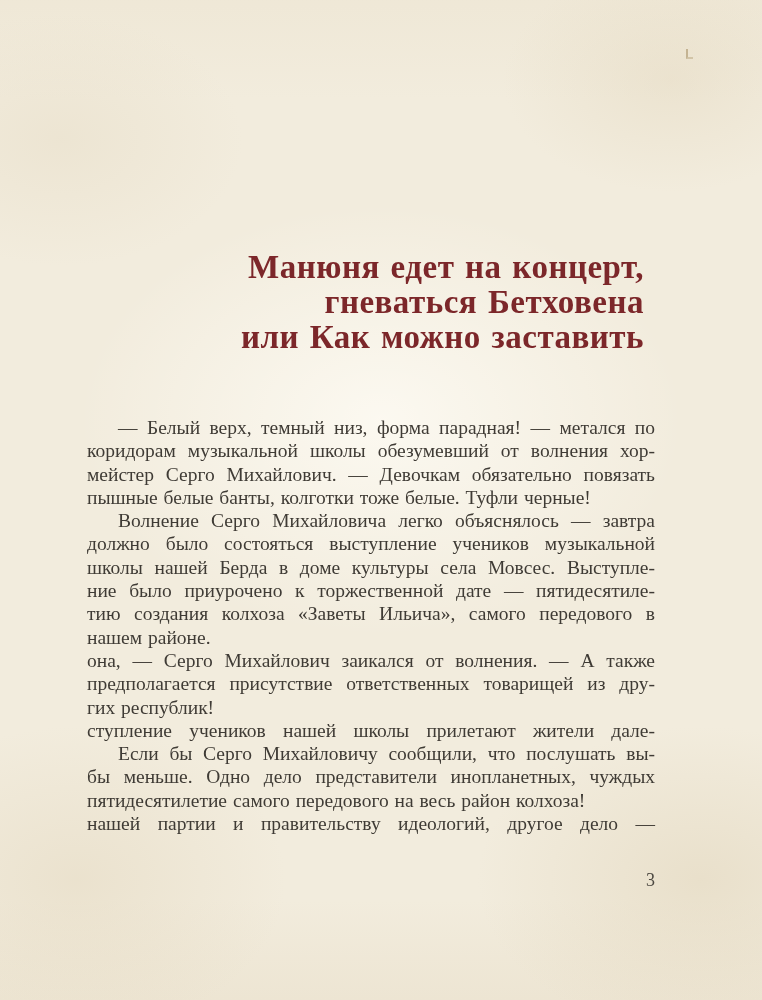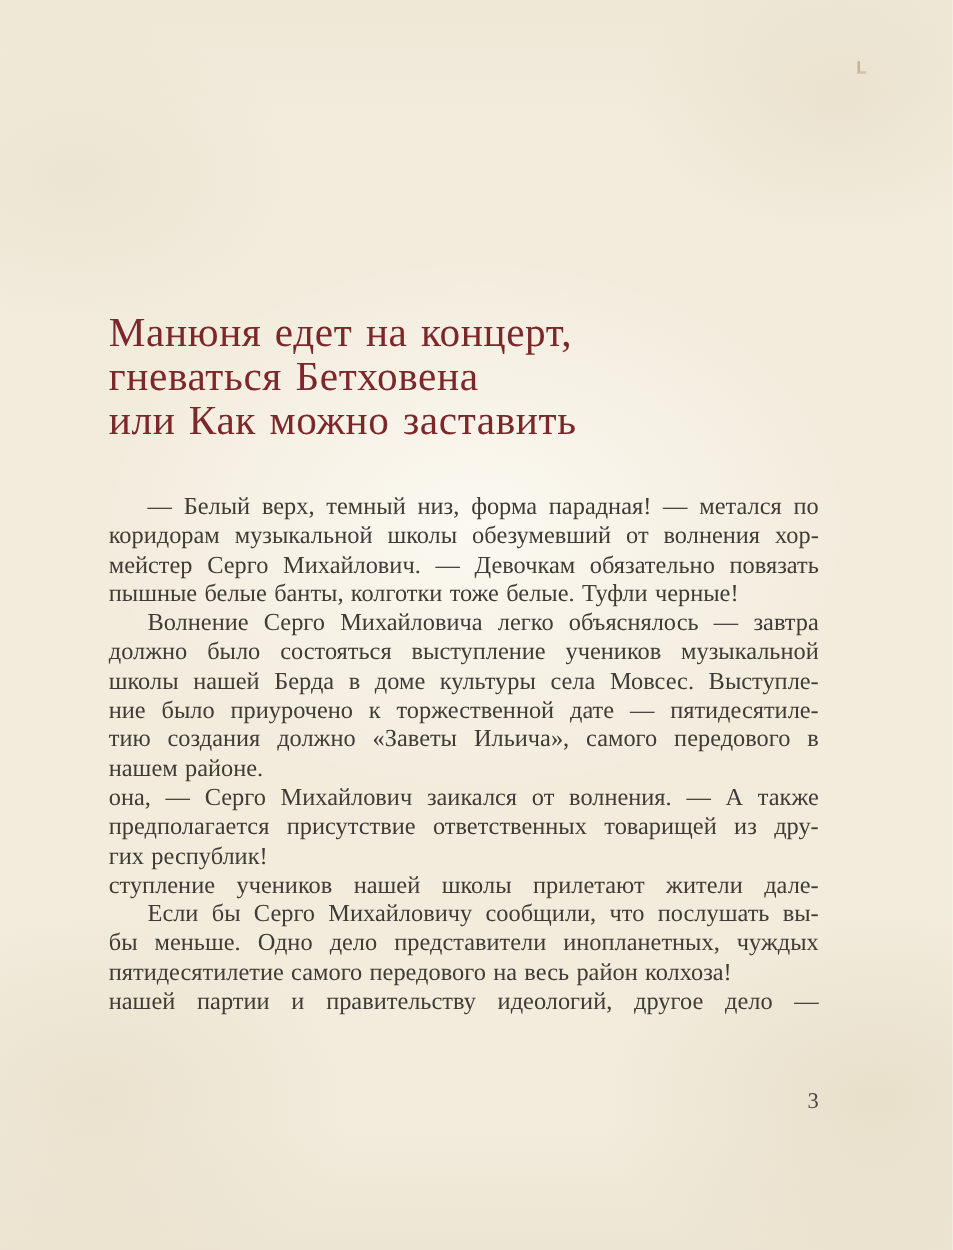--- a/index.html
+++ b/index.html
@@ -11,29 +11,29 @@
     background-color:#f2ecdd;
     background-image:
       radial-gradient(420px 300px at 50% 42%, rgba(255,253,247,0.75), rgba(255,253,247,0) 72%),
       radial-gradient(240px 160px at 88% 8%,  rgba(223,210,182,0.35), rgba(223,210,182,0) 70%),
       radial-gradient(260px 180px at 8% 14%,  rgba(224,212,186,0.30), rgba(224,212,186,0) 70%),
       radial-gradient(300px 220px at 10% 88%, rgba(221,207,178,0.35), rgba(221,207,178,0) 70%),
       radial-gradient(320px 220px at 92% 88%, rgba(219,205,175,0.40), rgba(219,205,175,0) 70%),
       linear-gradient(180deg, rgba(228,217,192,0.22), rgba(242,236,221,0) 10%, rgba(242,236,221,0) 90%, rgba(224,211,184,0.28));
   }
   .chapter-title {
-    position:absolute; top:250px; left:87px; width:568px;
-    margin:0; text-align:left;
+    position:absolute; top:250px; left:76px; width:568px;
+    margin:0; text-align:right;
     color:#7c272a;
-    font-weight:normal;
+    font-weight:bold;
     font-size:33px; line-height:35px; letter-spacing:0.5px; word-spacing:2px;
   }
   .chapter-title .tl { display:block; }
   .body-text {
-    position:absolute; top:394px; left:87px; width:568px;
+    position:absolute; top:416px; left:87px; width:568px;
     font-size:19.5px; line-height:23.3px;
     color:#3f3b35;
   }
   .para { margin:0; padding:0; }
   .line { display:block; text-align:justify; text-align-last:justify; word-spacing:1px; }
   .line.first { text-indent:31px; }
   .line.last { text-align-last:left; }
   .page-number {
     position:absolute; top:870px; left:455px; width:200px;
     text-align:right; font-size:18px; color:#4c4841;
@@ -64,21 +64,21 @@
       <span class="line">коридорам музыкальной школы обезумевший от волнения хор-</span>
       <span class="line">мейстер Серго Михайлович. — Девочкам обязательно повязать</span>
       <span class="line last">пышные белые банты, колготки тоже белые. Туфли черные!</span>
     </p>
 
     <p class="para">
       <span class="line first">Волнение Серго Михайловича легко объяснялось — завтра</span>
       <span class="line">должно было состояться выступление учеников музыкальной</span>
       <span class="line">школы нашей Берда в доме культуры села Мовсес. Выступле-</span>
       <span class="line">ние было приурочено к торжественной дате — пятидесятиле-</span>
-      <span class="line">тию создания должно «Заветы Ильича», самого передового в</span>
+      <span class="line">тию создания колхоза «Заветы Ильича», самого передового в</span>
       <span class="line last">нашем районе.</span>
     </p>
 
     <p class="para">
       <span class="line">она, — Серго Михайлович заикался от волнения. — А также</span>
       <span class="line">предполагается присутствие ответственных товарищей из дру-</span>
       <span class="line last">гих республик!</span>
     </p>
 
     <p class="para">

